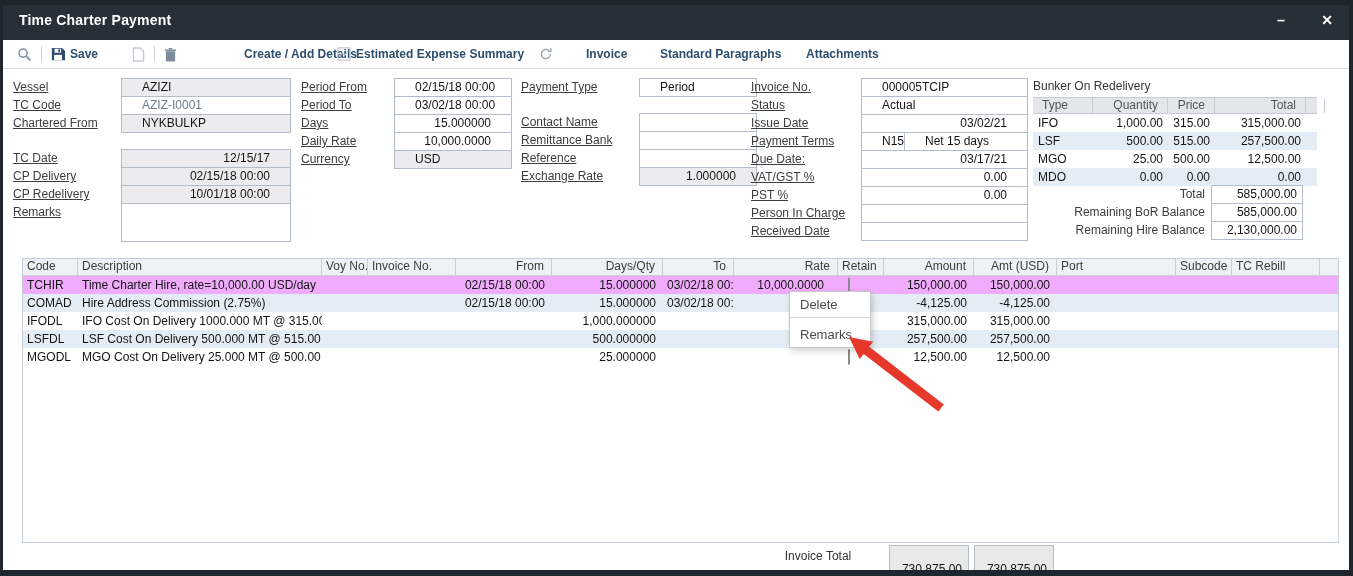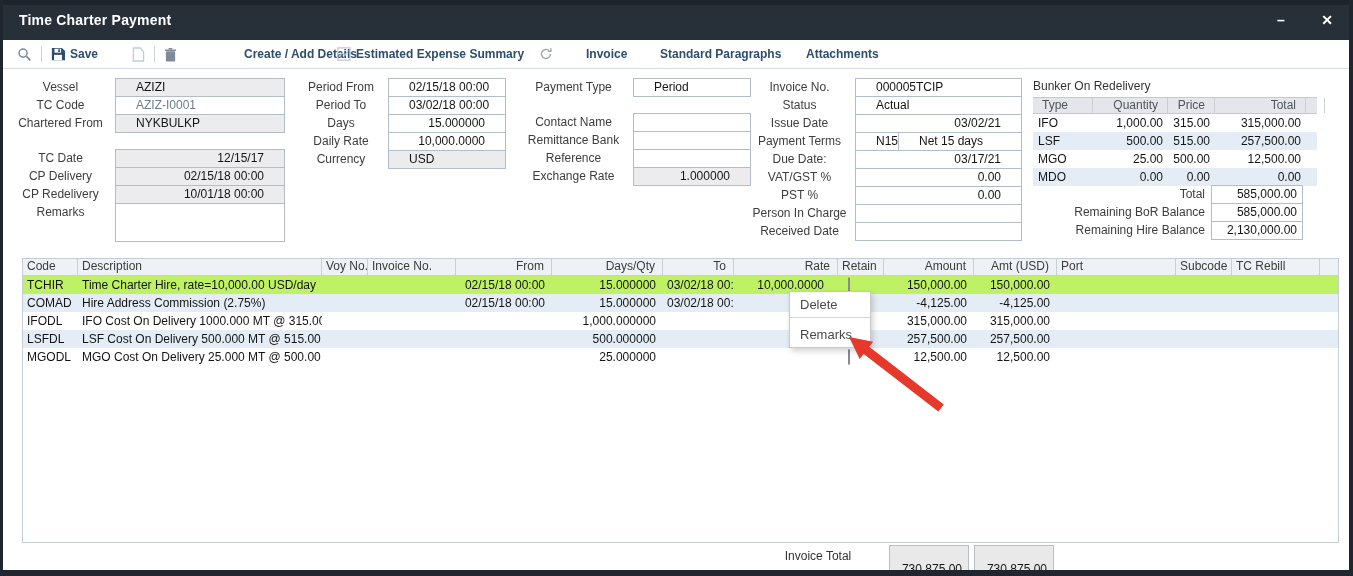--- a/index.html
+++ b/index.html
@@ -15,21 +15,21 @@
   
   .toolbar{height:28px;border-bottom:1px solid #d7dce1;position:relative;font-size:12px;font-weight:bold;color:#2d4e6e;background:#fff;}
   .tb{position:absolute;top:0;height:28px;display:flex;align-items:center;gap:5px;cursor:pointer;white-space:nowrap;}
   .tb-sep{position:absolute;top:6px;width:1px;height:16px;background:#ccd2d8;}
   .tb svg{display:block;}
   
   .content{position:relative;height:501px;font-size:12px;color:#141414;background:#fff;}
   .g{position:absolute;}
   .frow{display:flex;align-items:flex-start;}
   .fgroup .frow:not(:first-child){margin-top:-1px;}
-  .flabel{font-size:12px;color:#3d3d3d;text-align:center;padding-right:7px;line-height:19px;white-space:nowrap;}
+  .flabel{font-size:12px;color:#3d3d3d;text-align:left;padding-right:13px;line-height:19px;white-space:nowrap;text-decoration:underline;}
   .fbox{box-sizing:border-box;height:19px;border:1px solid #b3bdc7;background:#fff;padding:0 20px;line-height:17px;overflow:hidden;white-space:nowrap;}
   .ro{background:#ececee;}
   .num{text-align:right;}
   .muted{color:#6e7b88;}
   .w-l95{width:95px;} .w-f170{width:170px;}
   .w-l80{width:80px;} .w-f118{width:118px;}
   .w-l105{width:105px;}
   .w-l97{width:97px;} .w-f167{width:167px;}
   .spacer17{height:17px;}
   .ta{height:39px;line-height:15px;}
@@ -49,21 +49,21 @@
   .twrap{position:absolute;left:19px;top:189px;width:1317px;height:285px;box-sizing:border-box;
          border:1px solid #c5cdd6;background:#fff;}
   .t-head{display:grid;grid-template-columns:55px 244px 46px 88px 96px 111px 71px 104px 46px 90px 83px 119px 56px 88px;
           height:17px;background:#eef1f5;border-bottom:1px solid #c8cfd7;box-sizing:border-box;color:#3c3c3c;}
   .t-head div{border-right:1px solid #c8cfd7;line-height:15px;padding:0 4px;overflow:hidden;white-space:nowrap;box-sizing:border-box;}
   .t-row{display:grid;grid-template-columns:55px 244px 46px 88px 96px 111px 71px 104px 46px 90px 83px 119px 56px 88px;
          height:18px;line-height:18px;}
   .t-row div{padding:0 4px;overflow:hidden;white-space:nowrap;box-sizing:border-box;}
   .t-row .rnum,.t-head .rnum{text-align:right;padding-right:7px;}
   .t-row .rate,.t-head .rate{text-align:right;padding-right:14px;}
-  .sel{background:#bef264;}
+  .sel{background:#f0abfc;}
   .alt{background:#e4edf5;}
   .cb{width:12px;height:12px;border:1px solid #8a8a8a;background:#fff;border-radius:2px;margin:2px 0 0 6px;box-sizing:border-box;cursor:pointer;}
   
   .ctx{position:absolute;left:786px;top:222px;width:80px;background:#fff;border:1px solid #c8c8c8;
        box-shadow:2px 3px 6px rgba(0,0,0,.18);z-index:30;font-size:13px;color:#4a4a4a;}
   .mi1{height:25px;line-height:25px;padding-left:10px;border-bottom:1px solid #d8d8d8;cursor:pointer;}
   .mi2{height:29px;line-height:33px;padding-left:10px;cursor:pointer;}
   
   .arrow-svg{position:absolute;left:0;top:0;z-index:40;pointer-events:none;}
   

